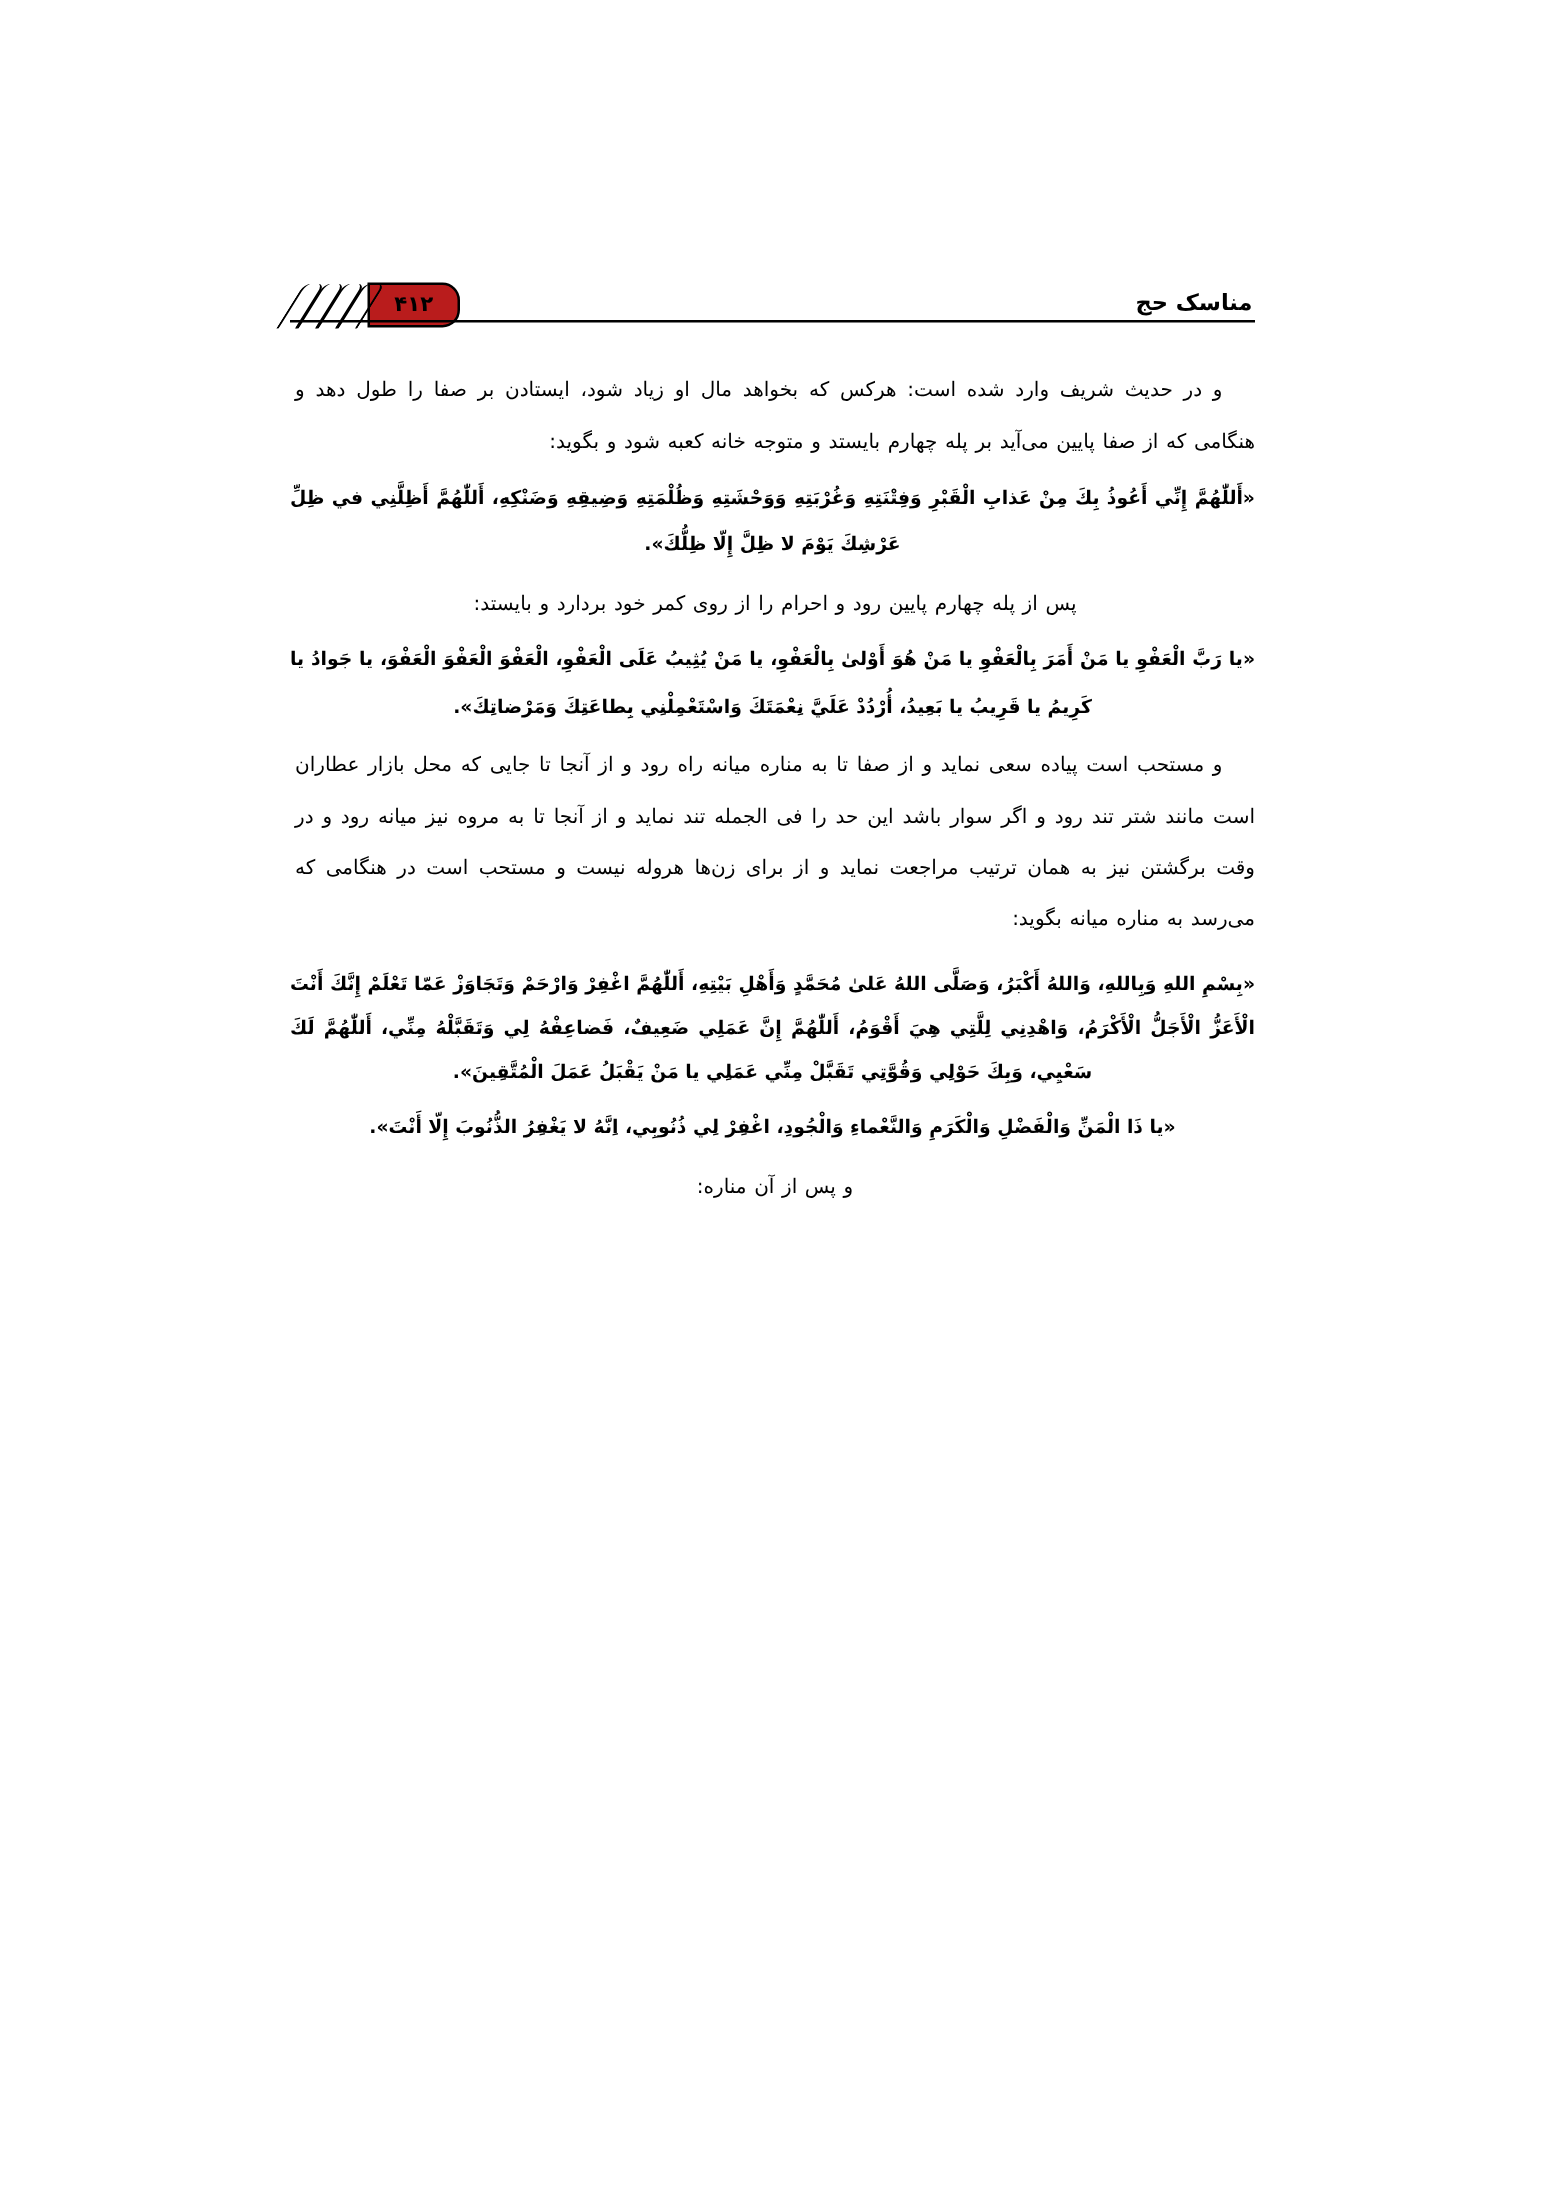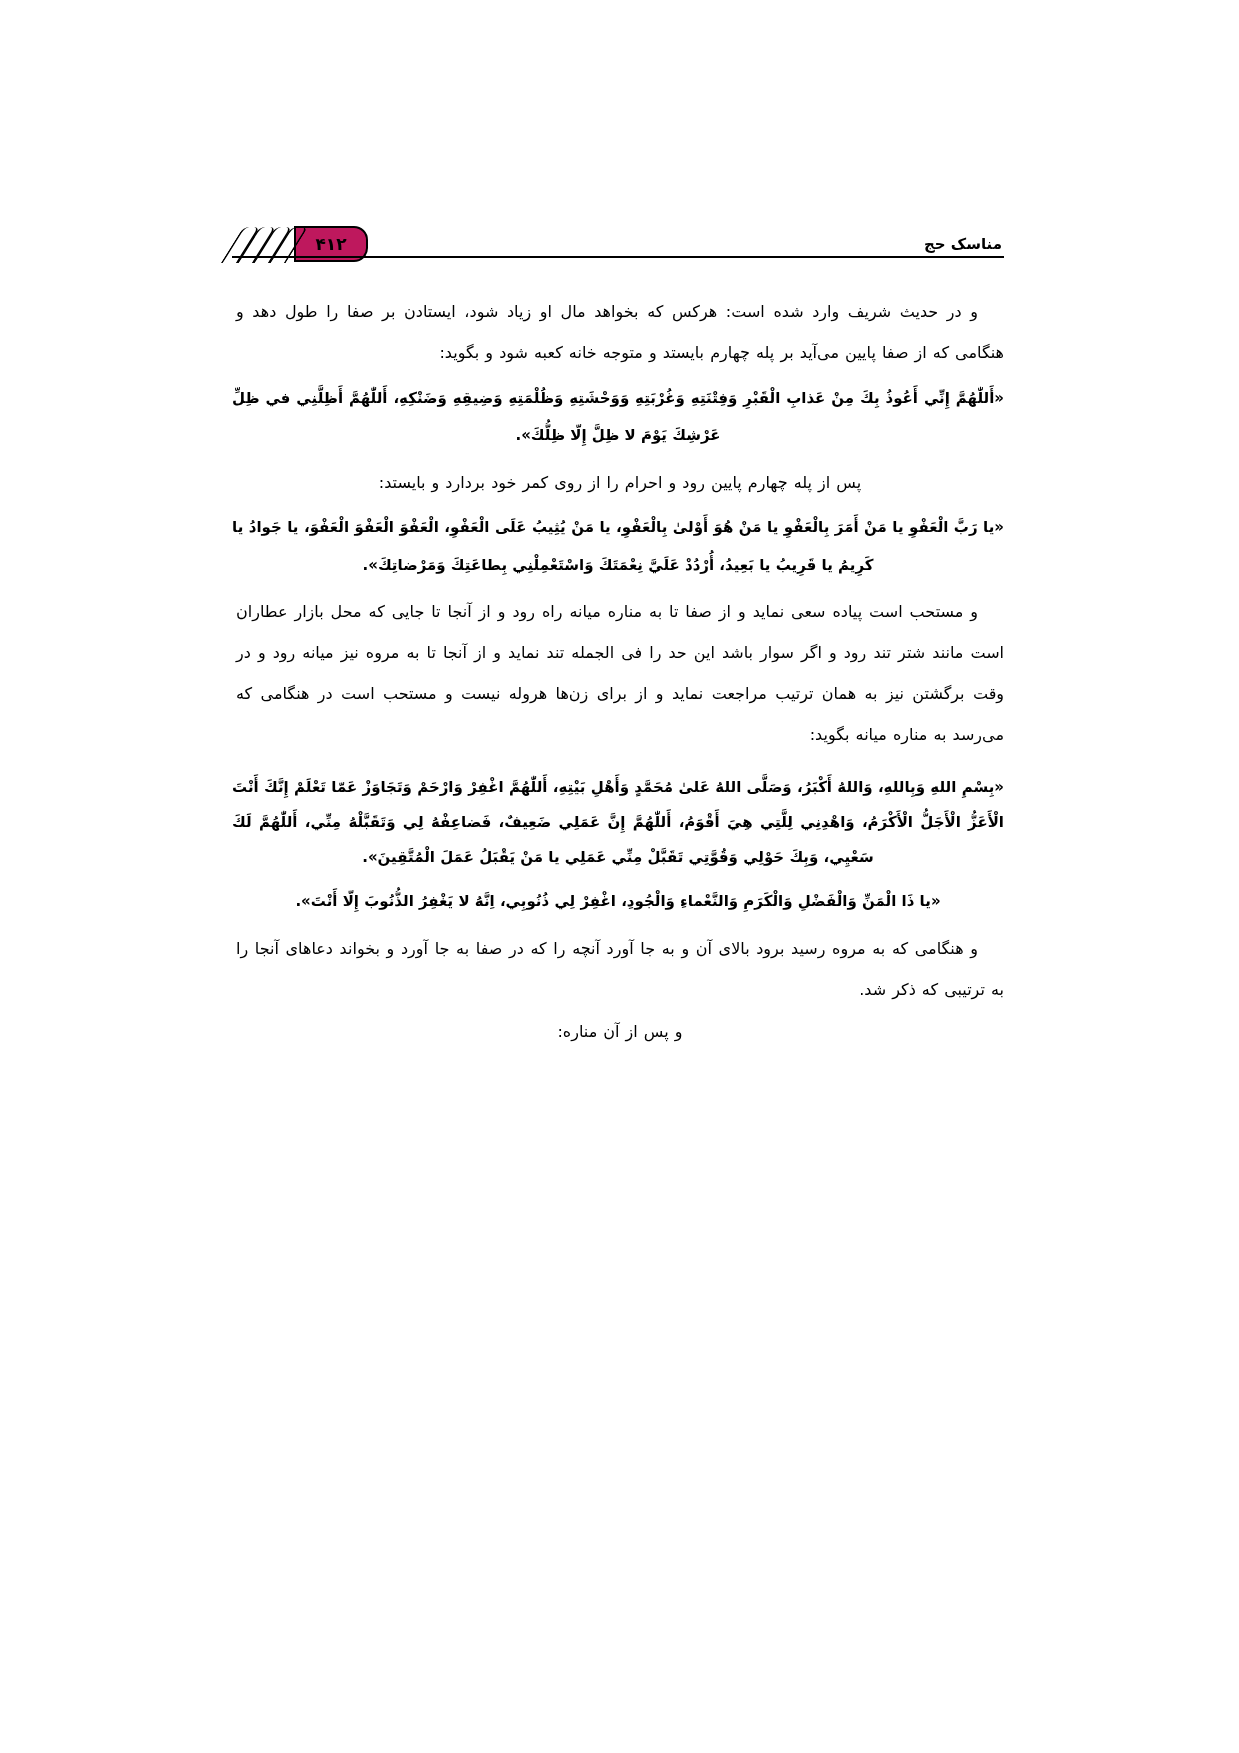--- a/index.html
+++ b/index.html
@@ -37,21 +37,21 @@
     right: 0;
     left: 0;
     bottom: 8px;
     height: 2px;
     background: #000;
   }
   .header-title {
     position: absolute;
     right: 2px;
     bottom: 14px;
-    font-size: 15px;
+    font-size: 18px;
     line-height: 1;
     font-weight: 600;
     letter-spacing: 0;
     white-space: nowrap;
   }
   .page-badge-wrap {
     position: absolute;
     left: 0;
     bottom: 2px;
     height: 40px;
@@ -80,21 +80,21 @@
     height: 36px;
     border: 2px solid #000;
     border-radius: 0 14px 14px 0;
     display: flex;
     align-items: center;
     justify-content: center;
     font-size: 17px;
     font-weight: 600;
     padding: 0 10px;
     box-sizing: border-box;
-    background: #be185d;
+    background: #b91c1c;
   }
 
   
   .body {
     margin-top: 26px;
     direction: rtl;
   }
 
   p.fa {
     margin: 0 0 2px 4px;
@@ -159,21 +159,20 @@
 
       <p class="fa">و مستحب است پیاده سعی نماید و از صفا تا به مناره میانه راه رود و از آنجا تا جایی که محل بازار عطاران است مانند شتر تند رود و اگر سوار باشد این حد را فی الجمله تند نماید و از آنجا تا به مروه نیز میانه رود و در وقت برگشتن نیز به همان ترتیب مراجعت نماید و از برای زن‌ها هروله نیست و مستحب است در هنگامی که می‌رسد به مناره میانه بگوید:</p>
 
       <div class="spacer-sm"></div>
 
       <p class="ar tight">«بِسْمِ اللهِ وَبِاللهِ، وَاللهُ أَكْبَرُ، وَصَلَّى اللهُ عَلىٰ مُحَمَّدٍ وَأَهْلِ بَيْتِهِ، أَللّٰهُمَّ اغْفِرْ وَارْحَمْ وَتَجَاوَزْ عَمّا تَعْلَمْ إِنَّكَ أَنْتَ الْأَعَزُّ الْأَجَلُّ الْأَكْرَمُ، وَاهْدِنِي لِلَّتِي هِيَ أَقْوَمُ، أَللّٰهُمَّ إِنَّ عَمَلِي ضَعِيفٌ، فَضاعِفْهُ لِي وَتَقَبَّلْهُ مِنِّي، أَللّٰهُمَّ لَكَ سَعْيِي، وَبِكَ حَوْلِي وَقُوَّتِي تَقَبَّلْ مِنِّي عَمَلِي يا مَنْ يَقْبَلُ عَمَلَ الْمُتَّقِينَ».</p>
 
 
       <p class="ar">«يا ذَا الْمَنِّ وَالْفَضْلِ وَالْكَرَمِ وَالنَّعْماءِ وَالْجُودِ، اغْفِرْ لِي ذُنُوبِي، اِنَّهُ لا يَغْفِرُ الذُّنُوبَ إِلّا أَنْتَ».</p>
 
-      <p class="fa">و هنگامی که به مروه رسید برود بالای آن و به جا آورد آنچه را که در صفا به جا آورد و بخواند دعاهای آنجا را به ترتیبی که ذکر شد.</p>
 
       <p class="fa last-center noindent">و پس از آن مناره:</p>
 
       <div class="spacer-sm"></div>
 
 
     </div>
   </div>
 </div>
 

